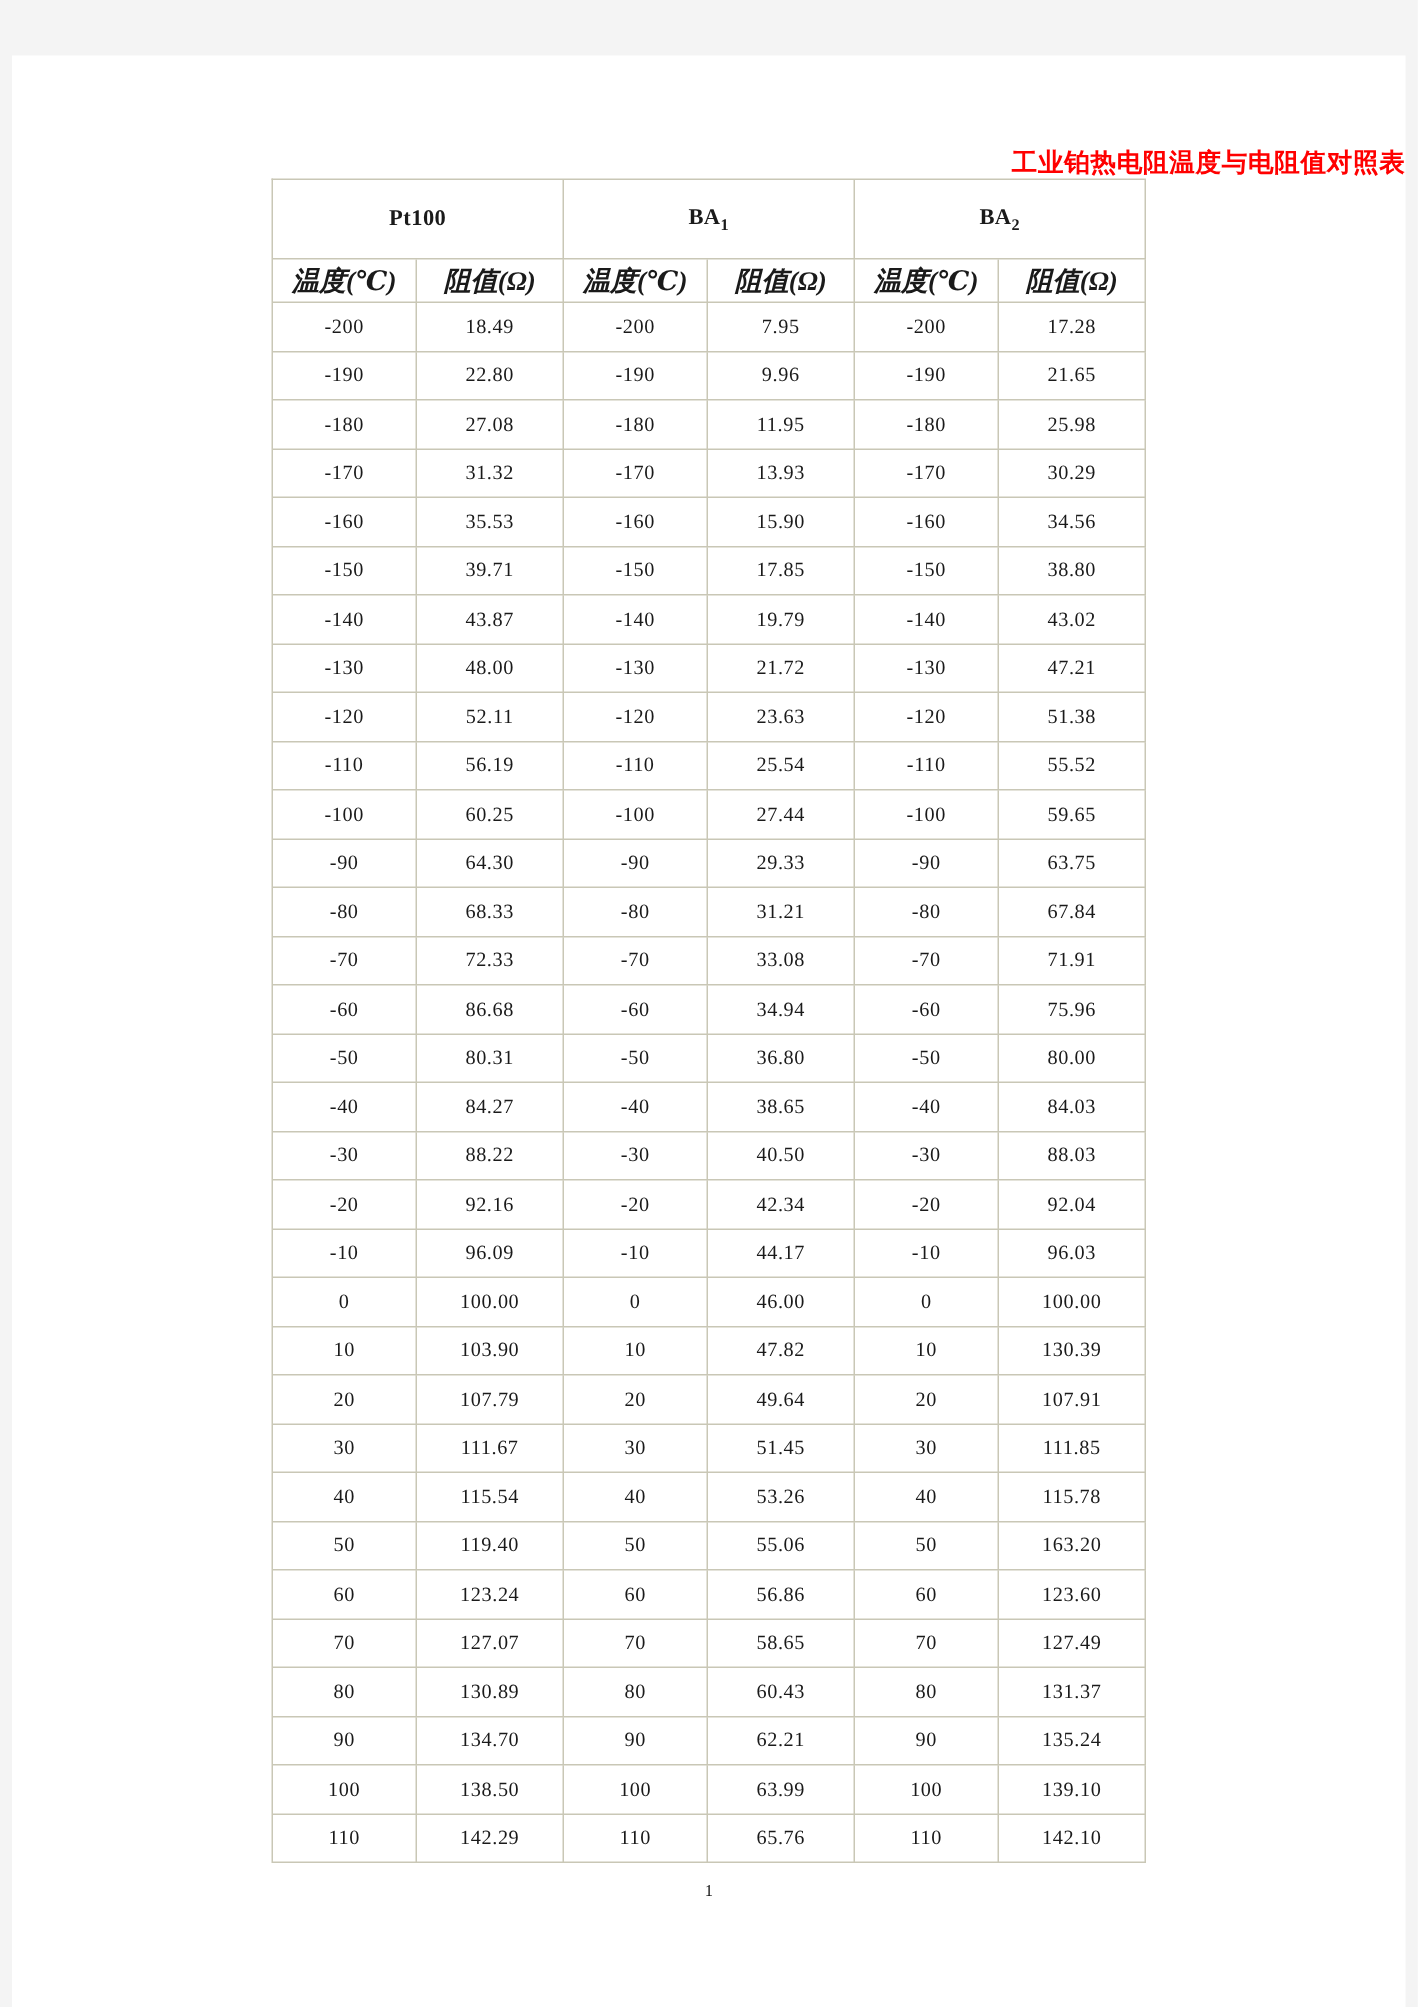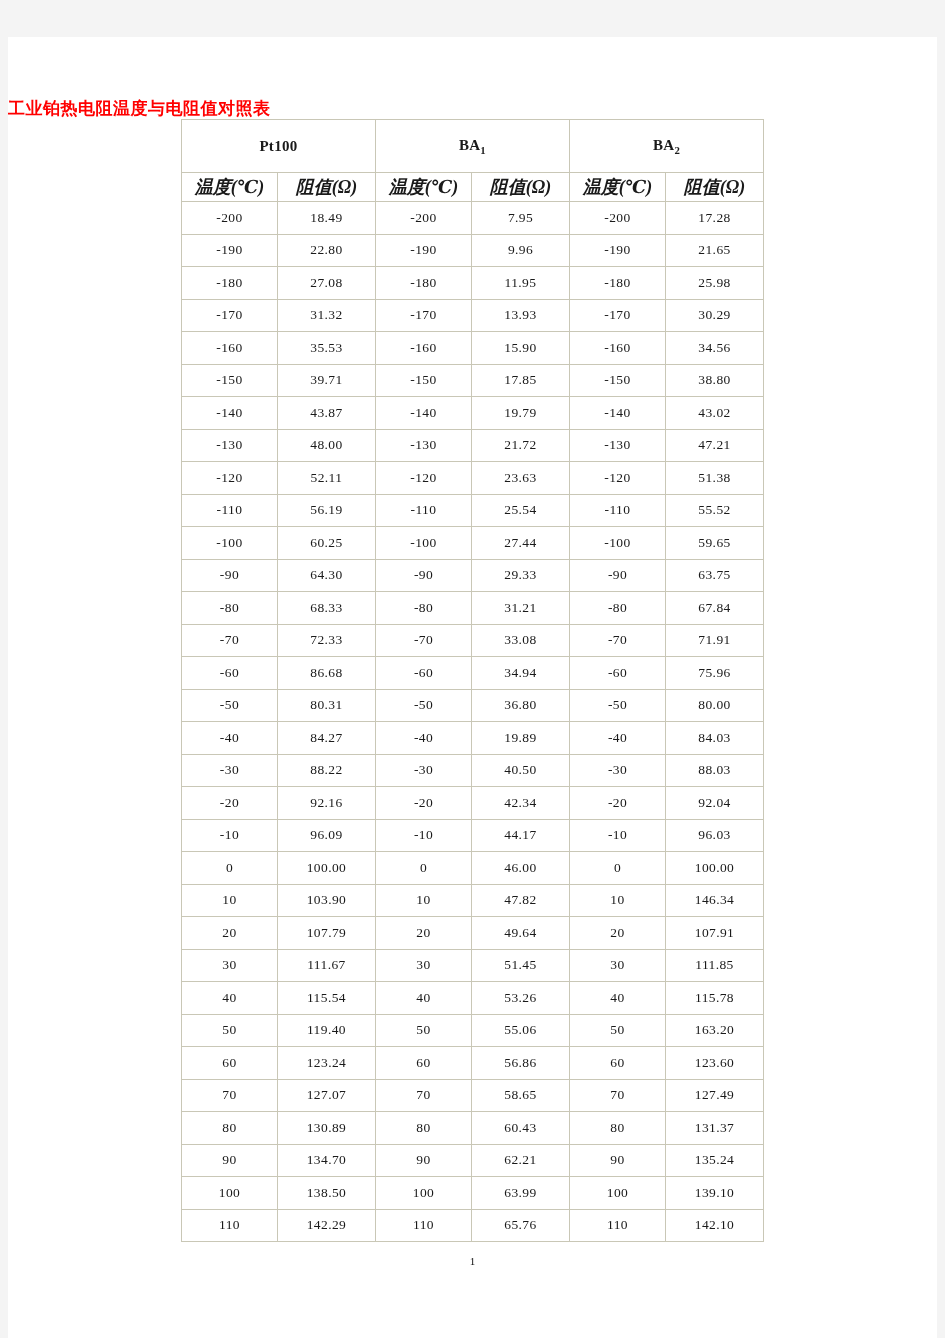--- a/index.html
+++ b/index.html
@@ -16,21 +16,21 @@
   .page {
     position: absolute;
     left: 8px;
     top: 37px;
     width: 929px;
     height: 1301px;
     background: #ffffff;
     box-sizing: border-box;
   }
   .title {
-    text-align: left;
+    text-align: right;
     color: #ff0000;
     font-size: 17px;
     font-weight: bold;
     font-family: "Liberation Serif", "DejaVu Serif", serif;
     letter-spacing: 0.5px;
     margin: 0;
     padding-top: 62px;
     line-height: 20px;
   }
   .table-wrap {
@@ -245,21 +245,21 @@
             <td class="num">80.31</td>
             <td class="num">-50</td>
             <td class="num">36.80</td>
             <td class="num">-50</td>
             <td class="num">80.00</td>
           </tr>
           <tr>
             <td class="num">-40</td>
             <td class="num">84.27</td>
             <td class="num">-40</td>
-            <td class="num">19.89</td>
+            <td class="num">38.65</td>
             <td class="num">-40</td>
             <td class="num">84.03</td>
           </tr>
           <tr>
             <td class="num">-30</td>
             <td class="num">88.22</td>
             <td class="num">-30</td>
             <td class="num">40.50</td>
             <td class="num">-30</td>
             <td class="num">88.03</td>
@@ -287,21 +287,21 @@
             <td class="num">46.00</td>
             <td class="num">0</td>
             <td class="num">100.00</td>
           </tr>
           <tr>
             <td class="num">10</td>
             <td class="num">103.90</td>
             <td class="num">10</td>
             <td class="num">47.82</td>
             <td class="num">10</td>
-            <td class="num">146.34</td>
+            <td class="num">130.39</td>
           </tr>
           <tr>
             <td class="num">20</td>
             <td class="num">107.79</td>
             <td class="num">20</td>
             <td class="num">49.64</td>
             <td class="num">20</td>
             <td class="num">107.91</td>
           </tr>
           <tr>

